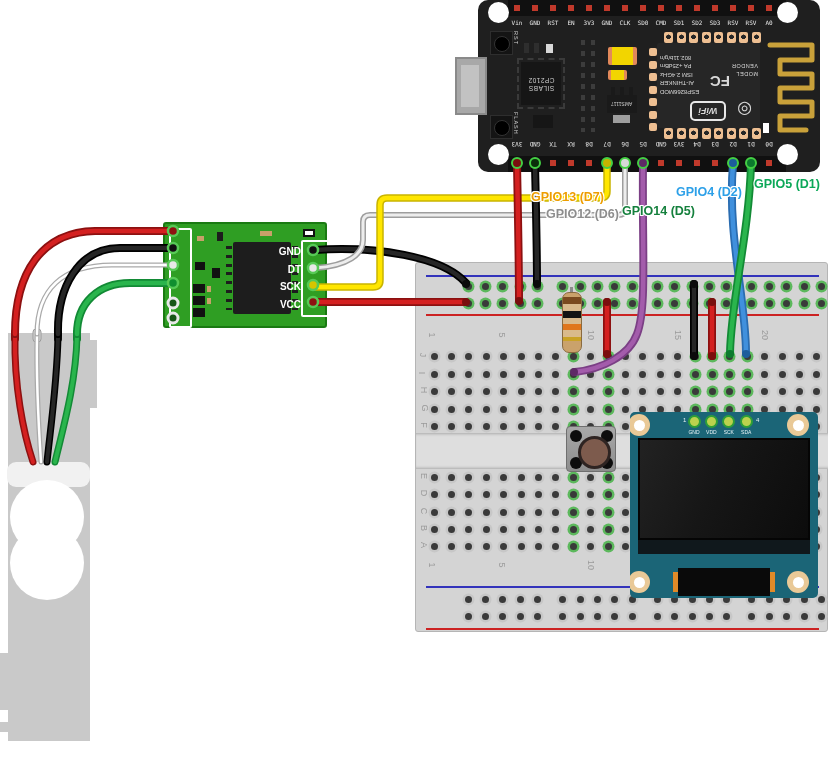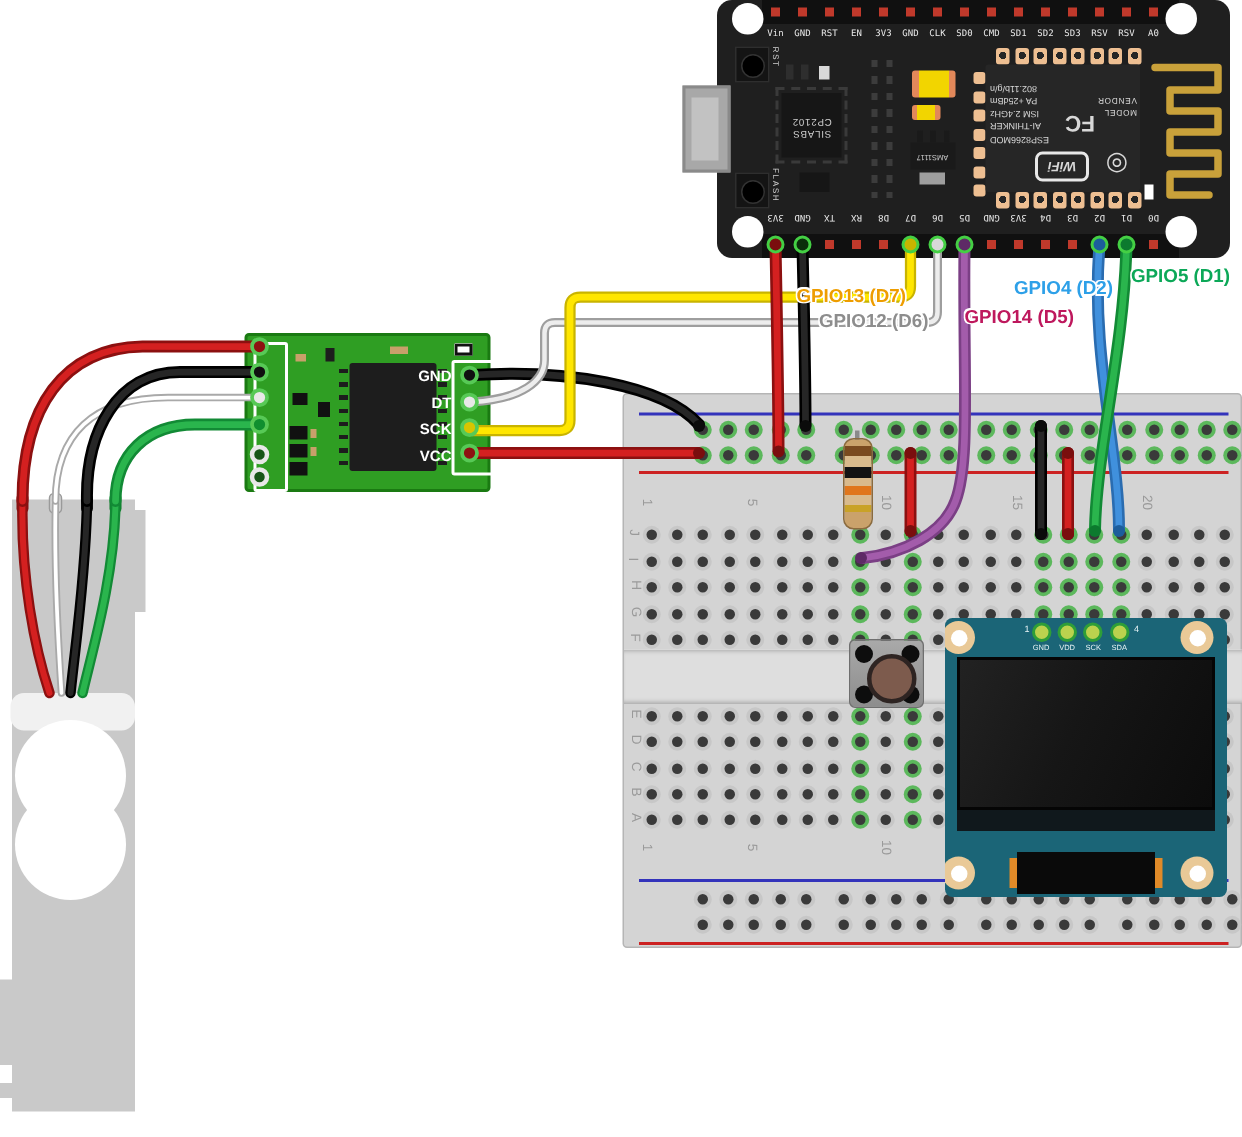--- a/index.html
+++ b/index.html
@@ -735,16 +735,16 @@
         <circle cx="173" cy="283" r="5" fill="#0f8f2f"></circle>
     </g>
     <g stroke="#e8e8e8" stroke-width="3">
       <circle cx="173" cy="303" r="5" fill="#175517"></circle>
         <circle cx="173" cy="318" r="5" fill="#175517"></circle>
     </g>
   </svg>
 
   <div class="gpio-lbl" style="left: 531px; top: 190px; color: rgb(238, 157, 0);">GPIO13 (D7)</div>
   <div class="gpio-lbl" style="left: 546px; top: 207px; color: rgb(141, 141, 141);">GPIO12 (D6)</div>
-  <div class="gpio-lbl" style="left: 643px; top: 204px; color: #be185d;">GPIO14 (D5)</div>
+  <div class="gpio-lbl" style="left: 622px; top: 204px; color: #15803d;">GPIO14 (D5)</div>
   <div class="gpio-lbl" style="left: 676px; top: 185px; color: rgb(45, 160, 232);">GPIO4 (D2)</div>
   <div class="gpio-lbl" style="left: 754px; top: 177px; color: rgb(12, 168, 88);">GPIO5 (D1)</div>
 </div>
 
 </body></html>

